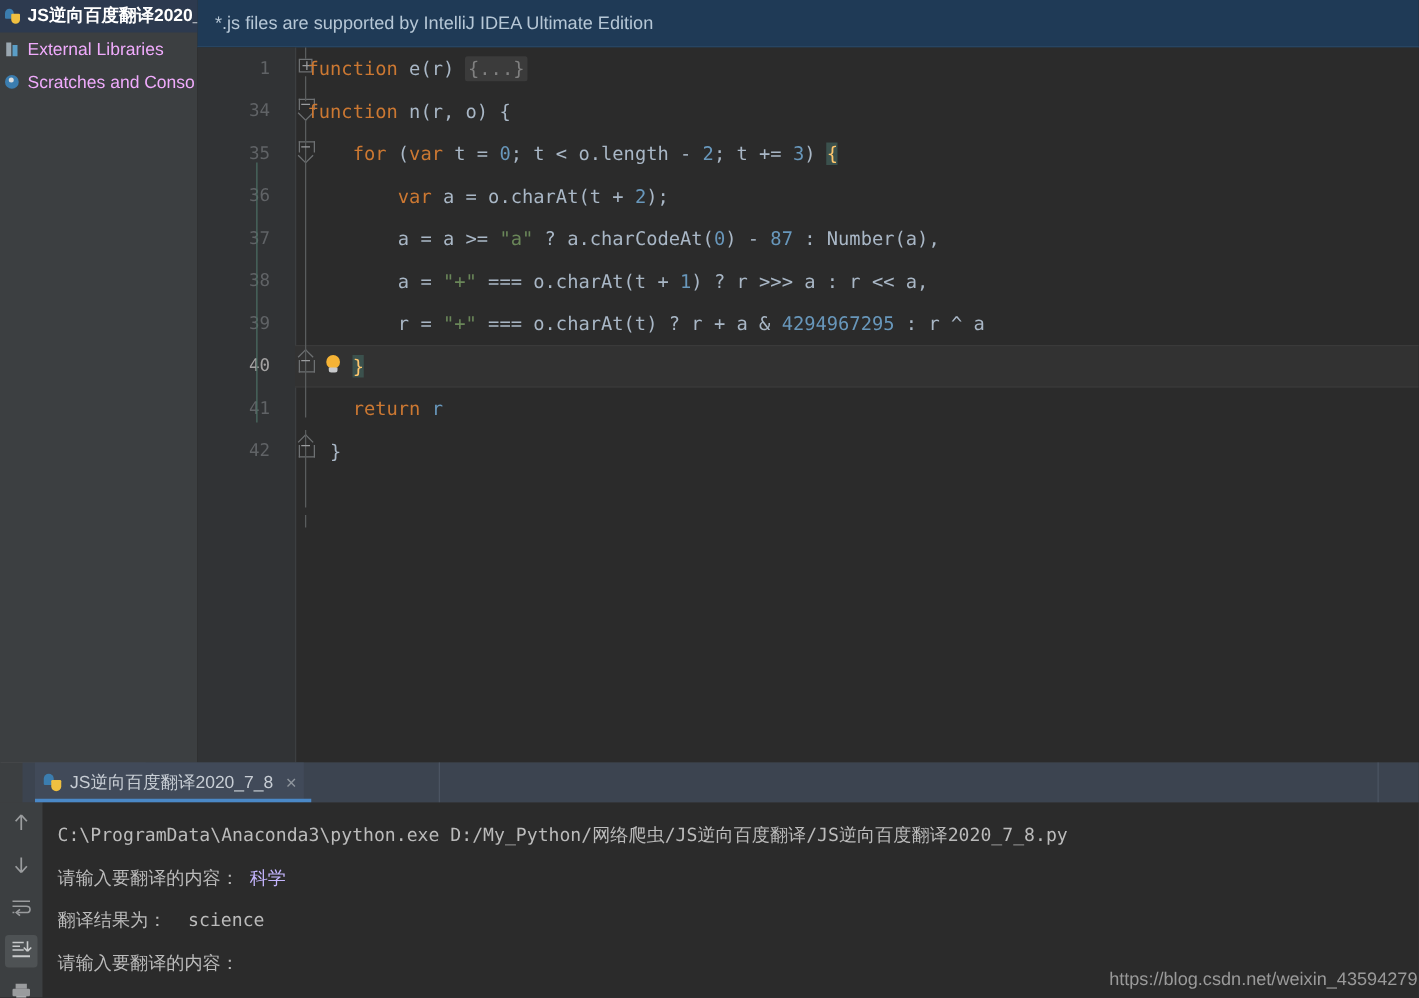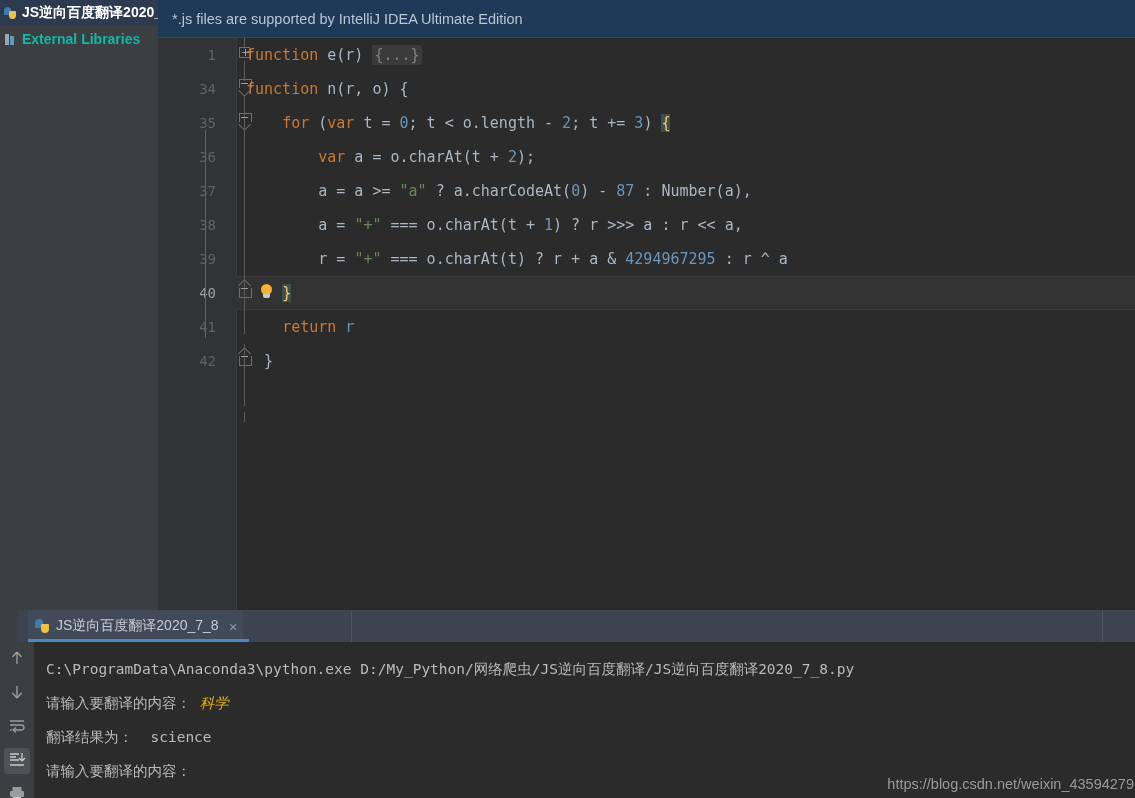--- a/index.html
+++ b/index.html
@@ -16,23 +16,22 @@
     position: absolute; left: 0; top: 0;
     width: 158px; height: 622px;
     background: #3c3f41;
     overflow: hidden;
   }
   .tree-item {
     display: flex; align-items: center;
     height: 26px;
     padding-left: 2px;
     white-space: nowrap;
-    color: #14b8a6;
+    color: #f0abfc;
     font-size: 14px;
-    font-weight: bold;
   }
   .tree-item.selected { background: #2d3a4f; color: #ffffff; font-weight: bold; }
   .tree-item .ticon {
     width: 17px; height: 16px; flex: 0 0 17px;
     margin-right: 3px; position: relative;
   }
   
   .ico-python::before {
     content: ""; position: absolute; left: 2px; top: 2px;
     width: 7px; height: 8px; border-radius: 4px 4px 1px 1px;
@@ -259,41 +258,45 @@
     padding: 10px 0 4px 12px;
     overflow: hidden;
   }
   .cline {
     font-family: "DejaVu Sans Mono", "Liberation Mono", monospace;
     font-size: 14.5px;
     color: #bbbbbb;
     line-height: 34px;
     white-space: pre;
   }
-  .cline .green-in { color: #eab308; font-style: italic; }
+  .cline .green-in { color: #c4b5fd; }
   .watermark {
     position: absolute; right: 1px; bottom: 6px;
     color: #9a9a9a; font-size: 14.5px;
     font-family: "Liberation Sans", sans-serif;
     white-space: nowrap;
   }
 </style>
 </head>
 <body>
 
 <div class="app">
 
   <div class="sidebar">
     <div class="tree-item selected">
       <span class="ticon ico-python"></span>
       <span>JS逆向百度翻译2020_</span>
     </div>
     <div class="tree-item">
       <span class="ticon ico-lib"></span>
       <span>External Libraries</span>
+    </div>
+    <div class="tree-item">
+      <span class="ticon ico-scratch"></span>
+      <span>Scratches and Conso</span>
     </div>
     <div class="sidebar-hscroll"></div>
   </div>
 
   <div class="banner">
     <span class="banner-text">*.js files are supported by IntelliJ IDEA Ultimate Edition</span>
     <span class="banner-link">Check In</span>
   </div>
 
   <div class="editor">

